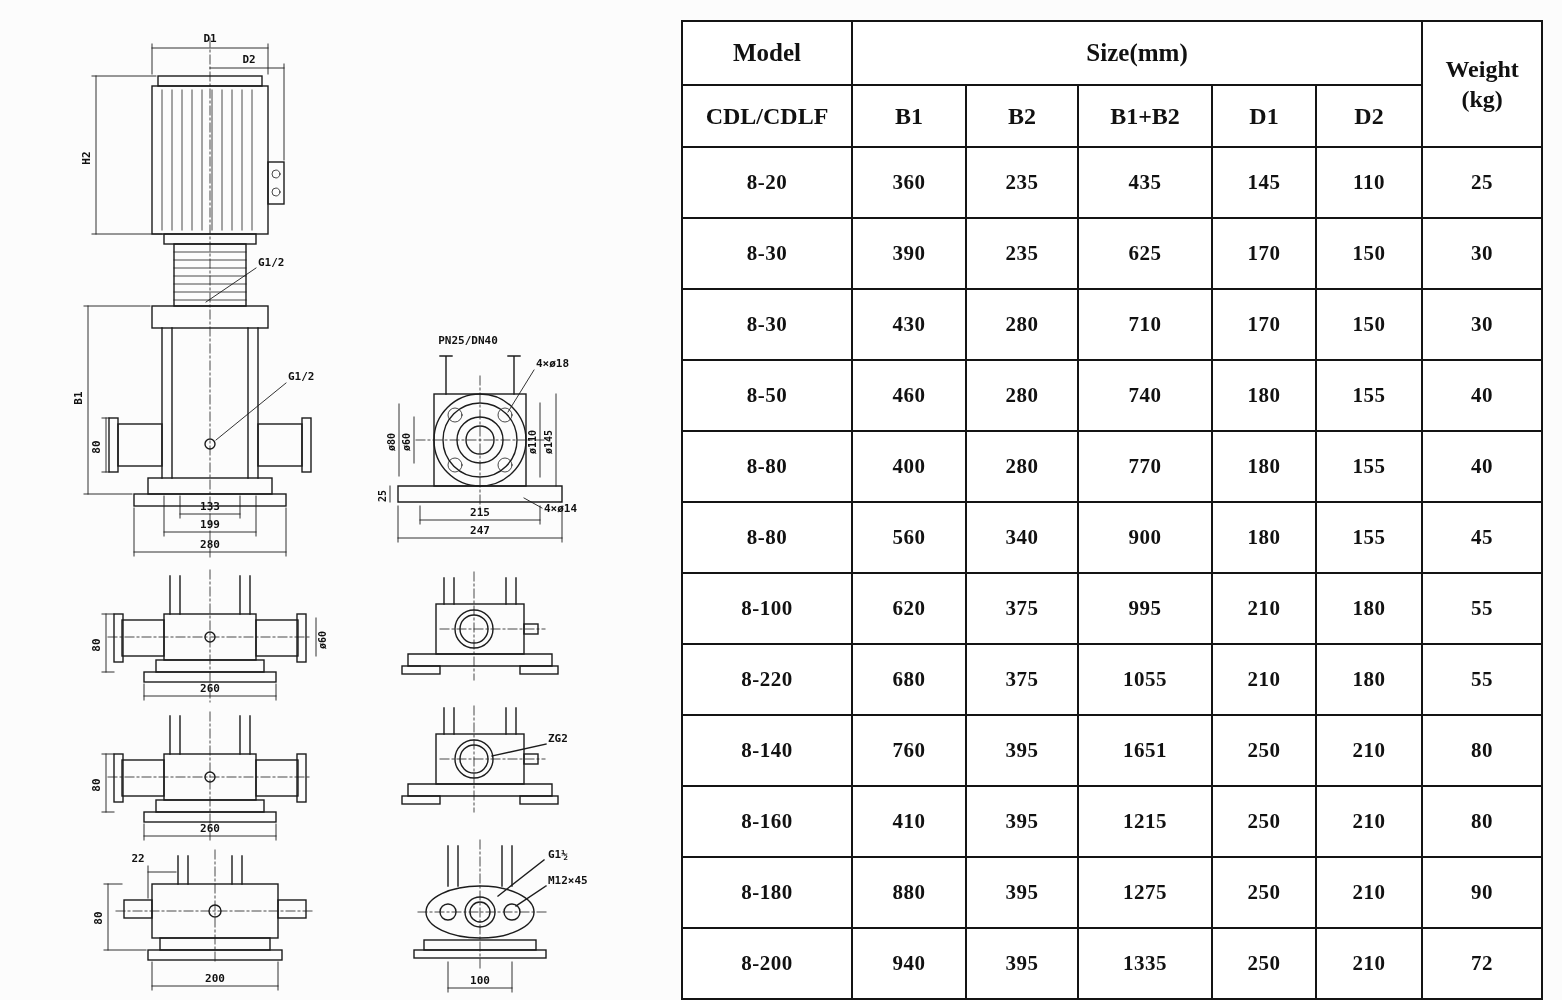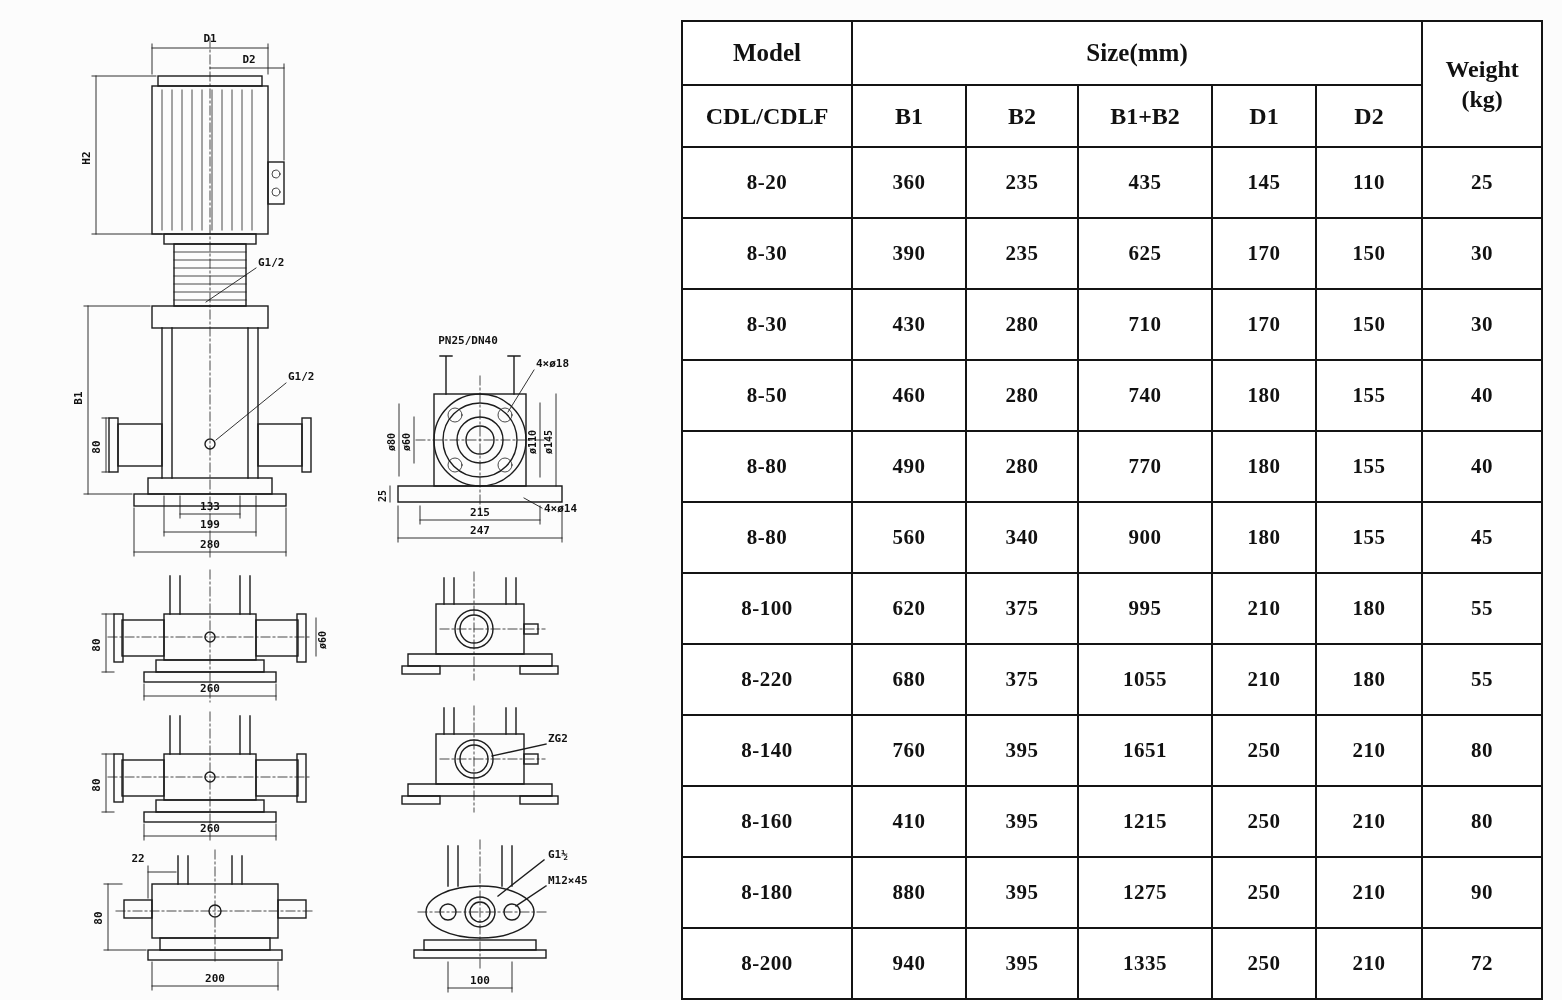--- a/index.html
+++ b/index.html
@@ -350,21 +350,21 @@
         <td>8-50</td>
         <td>460</td>
         <td>280</td>
         <td>740</td>
         <td>180</td>
         <td>155</td>
         <td>40</td>
       </tr>
       <tr class="drow">
         <td>8-80</td>
-        <td>490</td>
+        <td>400</td>
         <td>280</td>
         <td>770</td>
         <td>180</td>
         <td>155</td>
         <td>40</td>
       </tr>
       <tr class="drow">
         <td>8-80</td>
         <td>560</td>
         <td>340</td>

